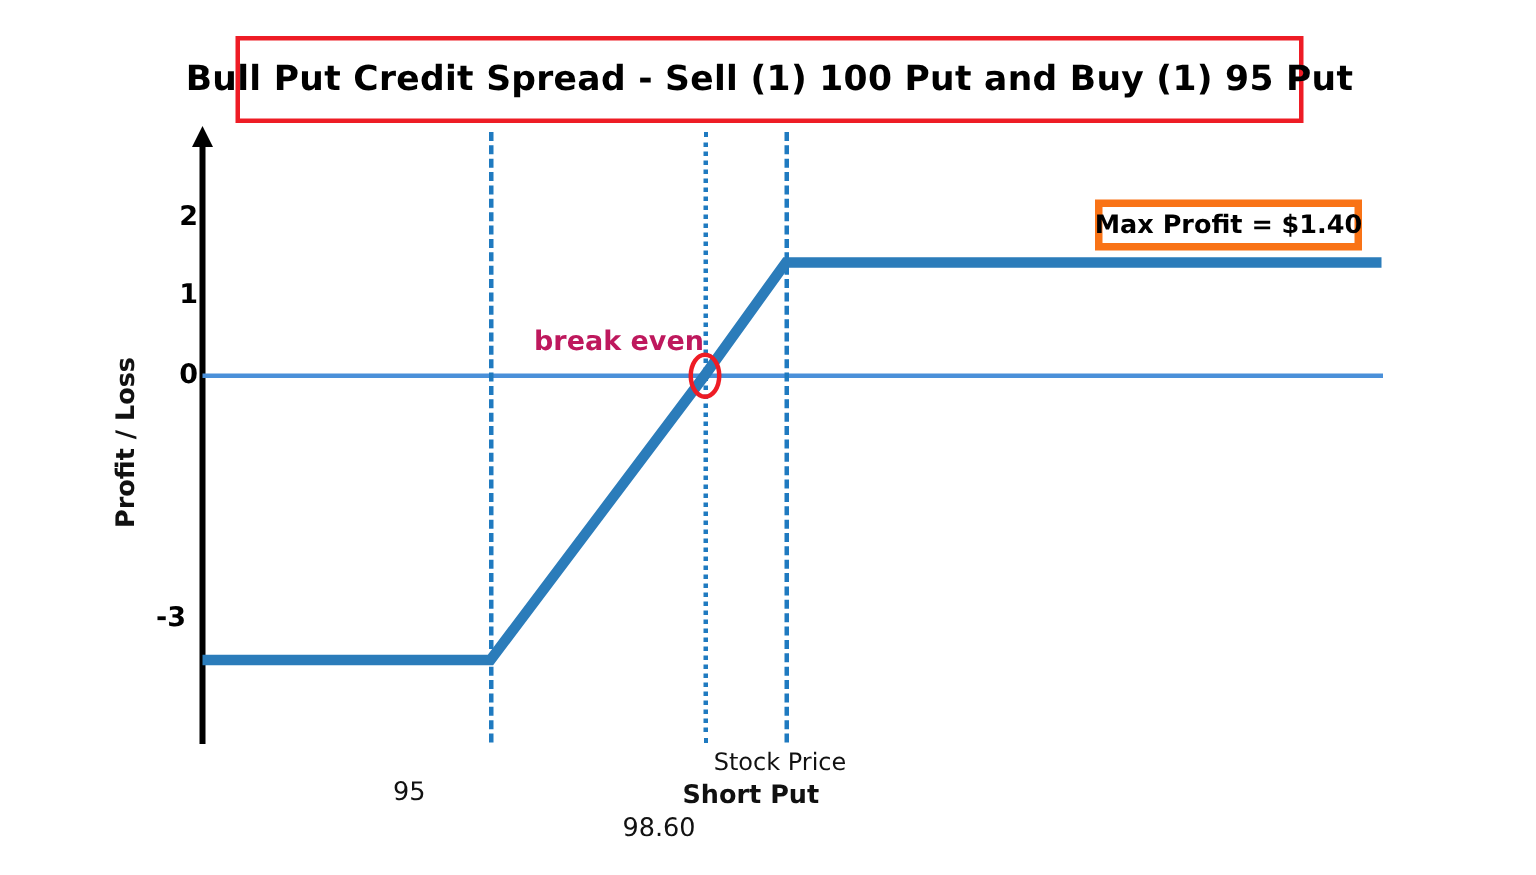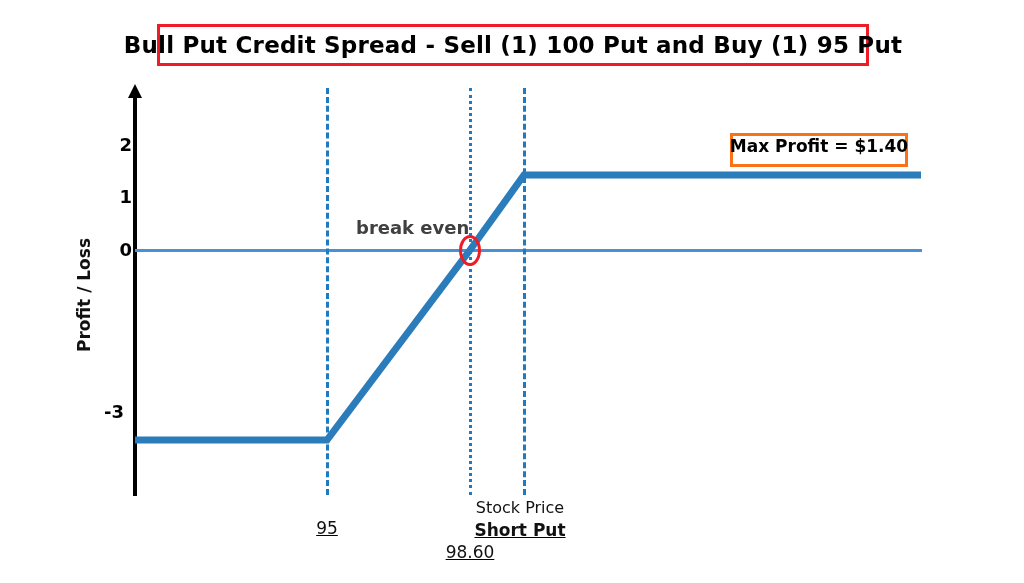--- a/index.html
+++ b/index.html
@@ -17,21 +17,21 @@
     background: #ffffff;
     overflow: hidden;
   }
 
   
   #title-box {
     position: absolute;
     left: 157px;
     top: 24px;
     width: 712px;
-    height: 42px;
+    height: 58px;
     border: 3px solid #ee1c25;
     background: #ffffff;
     box-sizing: border-box;
     display: flex;
     align-items: center;
     justify-content: center;
   }
   #title-text {
     font-size: 23px;
     font-weight: bold;
@@ -113,24 +113,25 @@
     left: 0;
     top: 0;
     width: 1024px;
     height: 583px;
     pointer-events: none;
   }
 
   
   .callout {
     position: absolute;
-    border: 3px solid #f97316;
+    border: 5px solid #f97316;
     background: #ffffff;
     box-sizing: border-box;
     display: flex;
+    align-items: center;
     justify-content: center;
     font-size: 17px;
     font-weight: bold;
     color: #000000;
     white-space: nowrap;
   }
   #max-loss-box {
     left: 146px;
     top: 450px;
     width: 176px;
@@ -143,21 +144,21 @@
     height: 34px;
   }
 
   
   #break-even-label {
     position: absolute;
     left: 356px;
     top: 217px;
     font-size: 18px;
     font-weight: bold;
-    color: #404040;
+    color: #be185d;
     white-space: nowrap;
   }
   #be-marker {
     position: absolute;
     left: 459px;
     top: 235px;
     width: 22px;
     height: 31px;
     border: 3px solid #ee1c25;
     border-radius: 50%;
@@ -180,23 +181,21 @@
     left: 400px;
     top: 498px;
     width: 240px;
     text-align: center;
     font-size: 16px;
     color: #111111;
     white-space: nowrap;
   }
   .x-tick {
     position: absolute;
-    text-align: center;
-    white-space: nowrap;
-    text-decoration: underline;
+    white-space: nowrap;
   }
   .x-tick .x-value {
     display: block;
     font-size: 17px;
     color: #111111;
   }
   .x-tick .x-sub {
     display: block;
     font-size: 17px;
     color: #111111;

